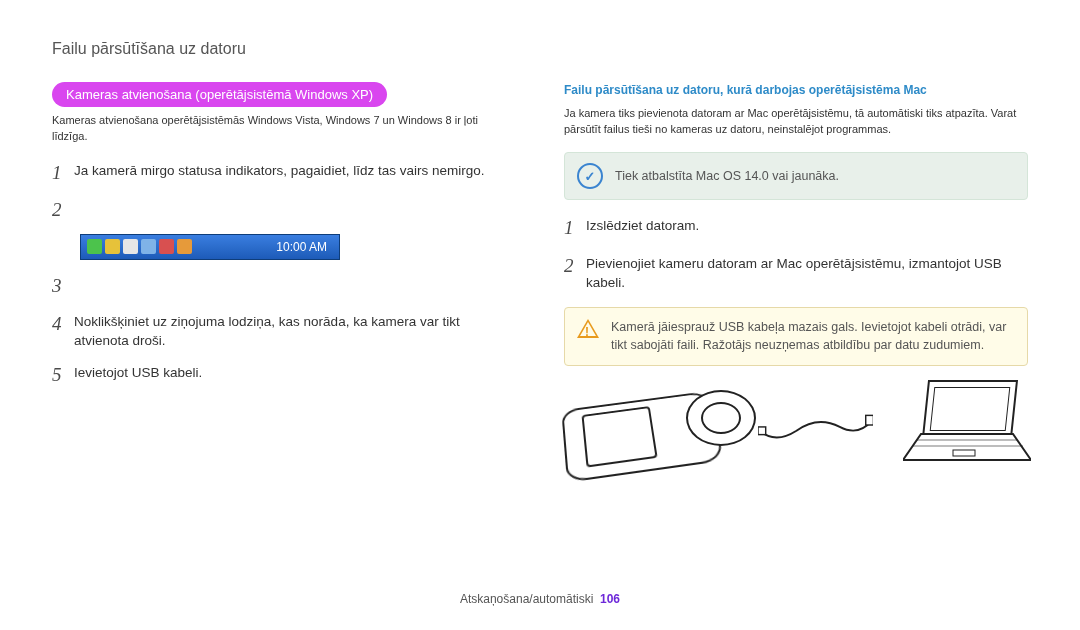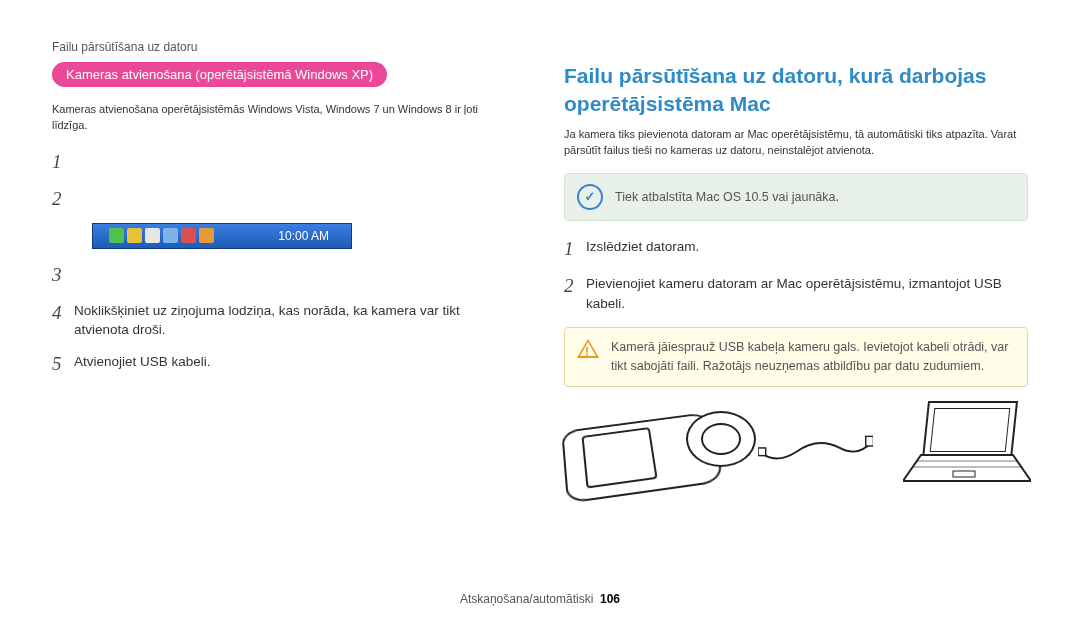--- a/index.html
+++ b/index.html
@@ -1,68 +1,69 @@
 <!DOCTYPE html>
 <html><head>
 <meta charset="utf-8">
 <style>
   body{margin:0;font-family:Arial,Helvetica,sans-serif;background:#fff;color:#333;font-size:13.5px;}
   .page{width:1080px;height:630px;position:relative;padding:40px 52px 30px;box-sizing:border-box;}
-  .header-row{font-size:12px;color:#555;margin-bottom:8px;}
+  .header-row{font-size:16px;color:#555;margin-bottom:24px;}
   .columns{display:flex;gap:48px;}
   .col{flex:1;min-width:0;}
-  .pill{display:inline-block;background:#ec4899;color:#fff;border-radius:14px;padding:5px 14px;font-size:13px;margin-bottom:15px;}
+  .pill{display:inline-block;background:#d946ef;color:#fff;border-radius:14px;padding:5px 14px;font-size:13px;margin-bottom:6px;}
   .subtext{font-size:11px;color:#333;line-height:1.45;margin-bottom:14px;}
   .steps{list-style:none;padding:0;margin:0;}
   .steps li{display:flex;align-items:flex-start;margin-bottom:10px;line-height:1.45;}
   .stepnum{font-style:italic;font-family:"Times New Roman",serif;font-size:19px;color:#4a4a4a;width:22px;flex-shrink:0;font-weight:500;}
   .steptext{flex:1;padding-top:2px;}
   .taskbar-icon{display:inline-block;width:16px;height:16px;background:#3dc23d;border:1px solid #2a8a2a;border-radius:2px;vertical-align:middle;margin:0 2px;position:relative;top:-1px;}
-  .taskbar-img{margin:0 0 12px 40px;width:260px;height:26px;background:linear-gradient(#3a7ee0,#1d5bb8);border:1px solid #0e3d7a;display:flex;align-items:center;box-sizing:border-box;padding:0 16px;}
+  .taskbar-img{margin:0 0 12px 28px;width:260px;height:26px;background:linear-gradient(#3a7ee0,#1d5bb8);border:1px solid #0e3d7a;display:flex;align-items:center;box-sizing:border-box;padding:0 6px;}
   .tb-icons{display:flex;gap:3px;align-items:center;}
   .tb-ic{width:15px;height:15px;border-radius:2px;}
   .tb-time{margin-left:auto;color:#fff;font-size:12px;margin-right:6px;}
-  .blue-title{color:#2e8bc8;font-size:21px;font-weight:bold;line-height:1.35;margin-bottom:8px;}
+  .blue-title{color:#2e8bc8;font-size:12px;font-weight:bold;line-height:1.35;margin-bottom:8px;}
   .info-box{border:1px solid #d4e5d8;background:#e8f0ea;border-radius:4px;padding:10px 12px;display:flex;align-items:center;gap:12px;font-size:12.5px;color:#555;margin:14px 0;}
   .info-icon{width:22px;height:22px;border:2px solid #3a84d0;border-radius:50%;flex-shrink:0;display:flex;align-items:center;justify-content:center;color:#3a84d0;font-weight:bold;font-size:13px;}
   .warn-box{border:1px solid #e6d9a8;background:#fffce8;border-radius:4px;padding:10px 12px;display:flex;align-items:flex-start;gap:12px;font-size:12.5px;color:#555;margin:14px 0;line-height:1.5;}
   .warn-icon{width:0;height:0;border-left:11px solid transparent;border-right:11px solid transparent;border-bottom:19px solid #e89a1c;flex-shrink:0;position:relative;margin-top:1px;}
   .warn-icon::after{content:"";position:absolute;left:-8px;top:3px;width:0;height:0;border-left:8px solid transparent;border-right:8px solid transparent;border-bottom:14px solid #fffce8;}
   .warn-icon span{position:absolute;left:-3px;top:4px;color:#e89a1c;font-weight:bold;font-size:12px;z-index:2;}
   .illustration{margin-top:12px;display:flex;justify-content:center;align-items:center;gap:30px;}
   .camera{position:relative;width:170px;height:90px;}
   .cam-body{position:absolute;left:0;top:18px;width:150px;height:70px;border:2px solid #222;border-radius:18px 22px 22px 20px / 14px 16px 16px 14px;background:#fff;transform:perspective(300px) rotateX(14deg) rotateZ(-8deg);}
   .cam-screen{position:absolute;left:18px;top:6px;width:66px;height:50px;border:2px solid #222;border-radius:4px;}
   .cam-lens{position:absolute;right:-28px;top:10px;width:66px;height:52px;border:2px solid #222;border-radius:50%;background:#fff;}
   .cam-lens::after{content:"";position:absolute;left:50%;top:50%;width:36px;height:28px;border:2px solid #222;border-radius:50%;transform:translate(-50%,-50%);}
   .cable{width:120px;height:48px;position:relative;}
   .cable svg{width:100%;height:100%;}
   .laptop{width:130px;height:90px;position:relative;}
   .lp-screen{position:absolute;left:22px;top:0;width:86px;height:54px;border:2px solid #222;background:#fff;transform:skewX(-6deg);}
   .lp-inner{position:absolute;left:5px;top:5px;right:5px;bottom:5px;border:1px solid #222;}
   .lp-base-outline{position:absolute;left:0;top:52px;width:128px;height:34px;}
   .lp-base-outline svg{width:100%;height:100%;}
   .footer{position:absolute;bottom:24px;left:0;right:0;text-align:center;font-size:12px;color:#555;}
-  .footer b{font-weight:bold;color:#000000;}
+  .footer b{font-weight:bold;color:#6d28d9;}
 </style>
 </head>
 <body>
 
 <div class="page">
   <div class="header-row">Failu pārsūtīšana uz datoru</div>
 
   <div class="columns">
 
     <div class="col">
       <div class="pill">Kameras atvienošana (operētājsistēmā Windows XP)</div>
       <div class="subtext">Kameras atvienošana operētājsistēmās Windows Vista, Windows 7 un Windows 8 ir ļoti līdzīga.</div>
 
       <ul class="steps">
         <li>
           <span class="stepnum">1</span>
+          <span class="steptext">Ja kamerā mirgo statusa indikators, pagaidiet, līdz tas vairs nemirgo.</span>
         </li>
         <li>
           <span class="stepnum">2</span>
         </li>
       </ul>
 
       <div class="taskbar-img">
         <div class="tb-icons">
           <div class="tb-ic" style="background:#4cc34c"></div>
           <div class="tb-ic" style="background:#e6c23a"></div>
@@ -77,50 +78,50 @@
       <ul class="steps">
         <li>
           <span class="stepnum">3</span>
         </li>
         <li>
           <span class="stepnum">4</span>
           <span class="steptext">Noklikšķiniet uz ziņojuma lodziņa, kas norāda, ka kamera var tikt atvienota droši.</span>
         </li>
         <li>
           <span class="stepnum">5</span>
-          <span class="steptext">Atvienojiet USB kabeli.</span>
+          <span class="steptext">Ievietojot USB kabeli.</span>
         </li>
       </ul>
     </div>
 
     <div class="col">
       <div class="blue-title">Failu pārsūtīšana uz datoru, kurā darbojas operētājsistēma Mac</div>
-      <div class="subtext">Ja kamera tiks pievienota datoram ar Mac operētājsistēmu, tā automātiski tiks atpazīta. Varat pārsūtīt failus tieši no kameras uz datoru, neinstalējot atvienota.</div>
+      <div class="subtext">Ja kamera tiks pievienota datoram ar Mac operētājsistēmu, tā automātiski tiks atpazīta. Varat pārsūtīt failus tieši no kameras uz datoru, neinstalējot programmas.</div>
 
       <div class="info-box">
         <div class="info-icon">✓</div>
-        <div>Tiek atbalstīta Mac OS 10.5 vai jaunāka.</div>
+        <div>Tiek atbalstīta Mac OS 14.0 vai jaunāka.</div>
       </div>
 
       <ul class="steps">
         <li>
           <span class="stepnum">1</span>
           <span class="steptext">Izslēdziet datoram.</span>
         </li>
         <li>
           <span class="stepnum">2</span>
           <span class="steptext">Pievienojiet kameru datoram ar Mac operētājsistēmu, izmantojot USB kabeli.</span>
         </li>
       </ul>
 
       <div class="warn-box">
         <div class="warn-icon">
             <span>!</span>
           </div>
-        <div>Kamerā jāiesprauž USB kabeļa kameru gals. Ievietojot kabeli otrādi, var tikt sabojāti faili. Ražotājs neuzņemas atbildību par datu zudumiem.</div>
+        <div>Kamerā jāiesprauž USB kabeļa mazais gals. Ievietojot kabeli otrādi, var tikt sabojāti faili. Ražotājs neuzņemas atbildību par datu zudumiem.</div>
       </div>
 
       <div class="illustration">
         <div class="camera">
           <div class="cam-body">
             <div class="cam-screen"></div>
           </div>
           <div class="cam-lens"></div>
         </div>
         <div class="cable">

